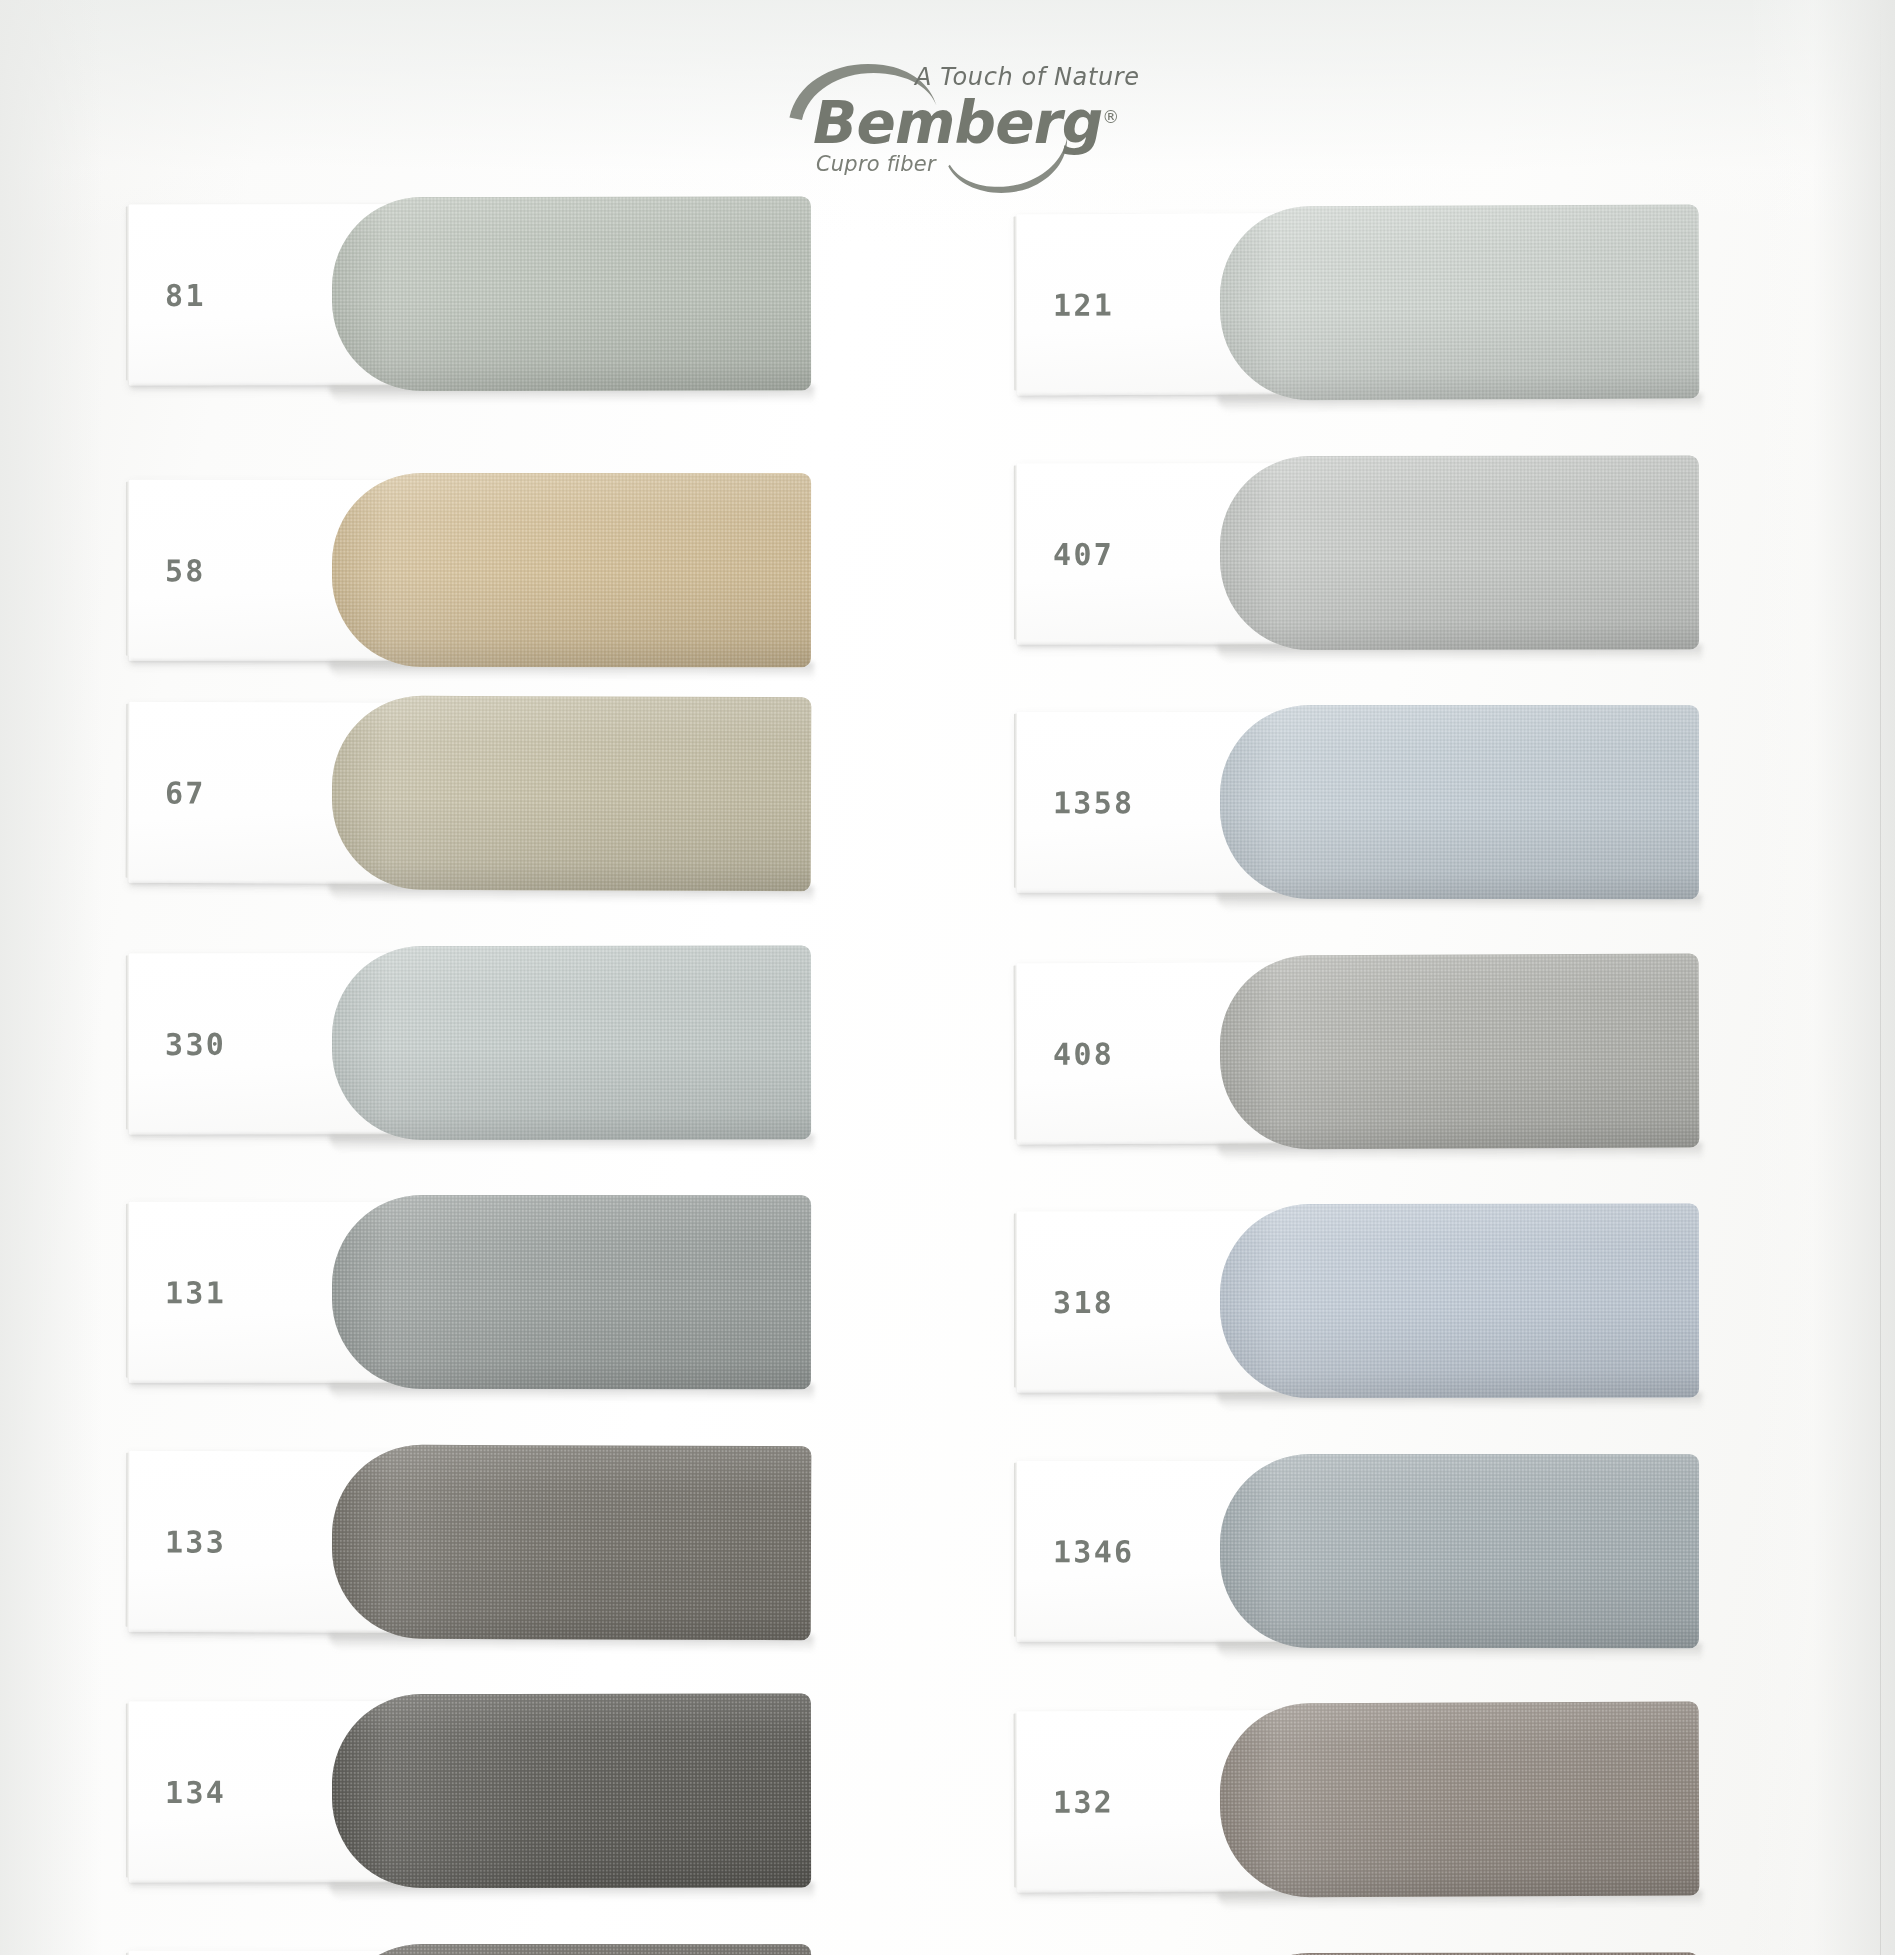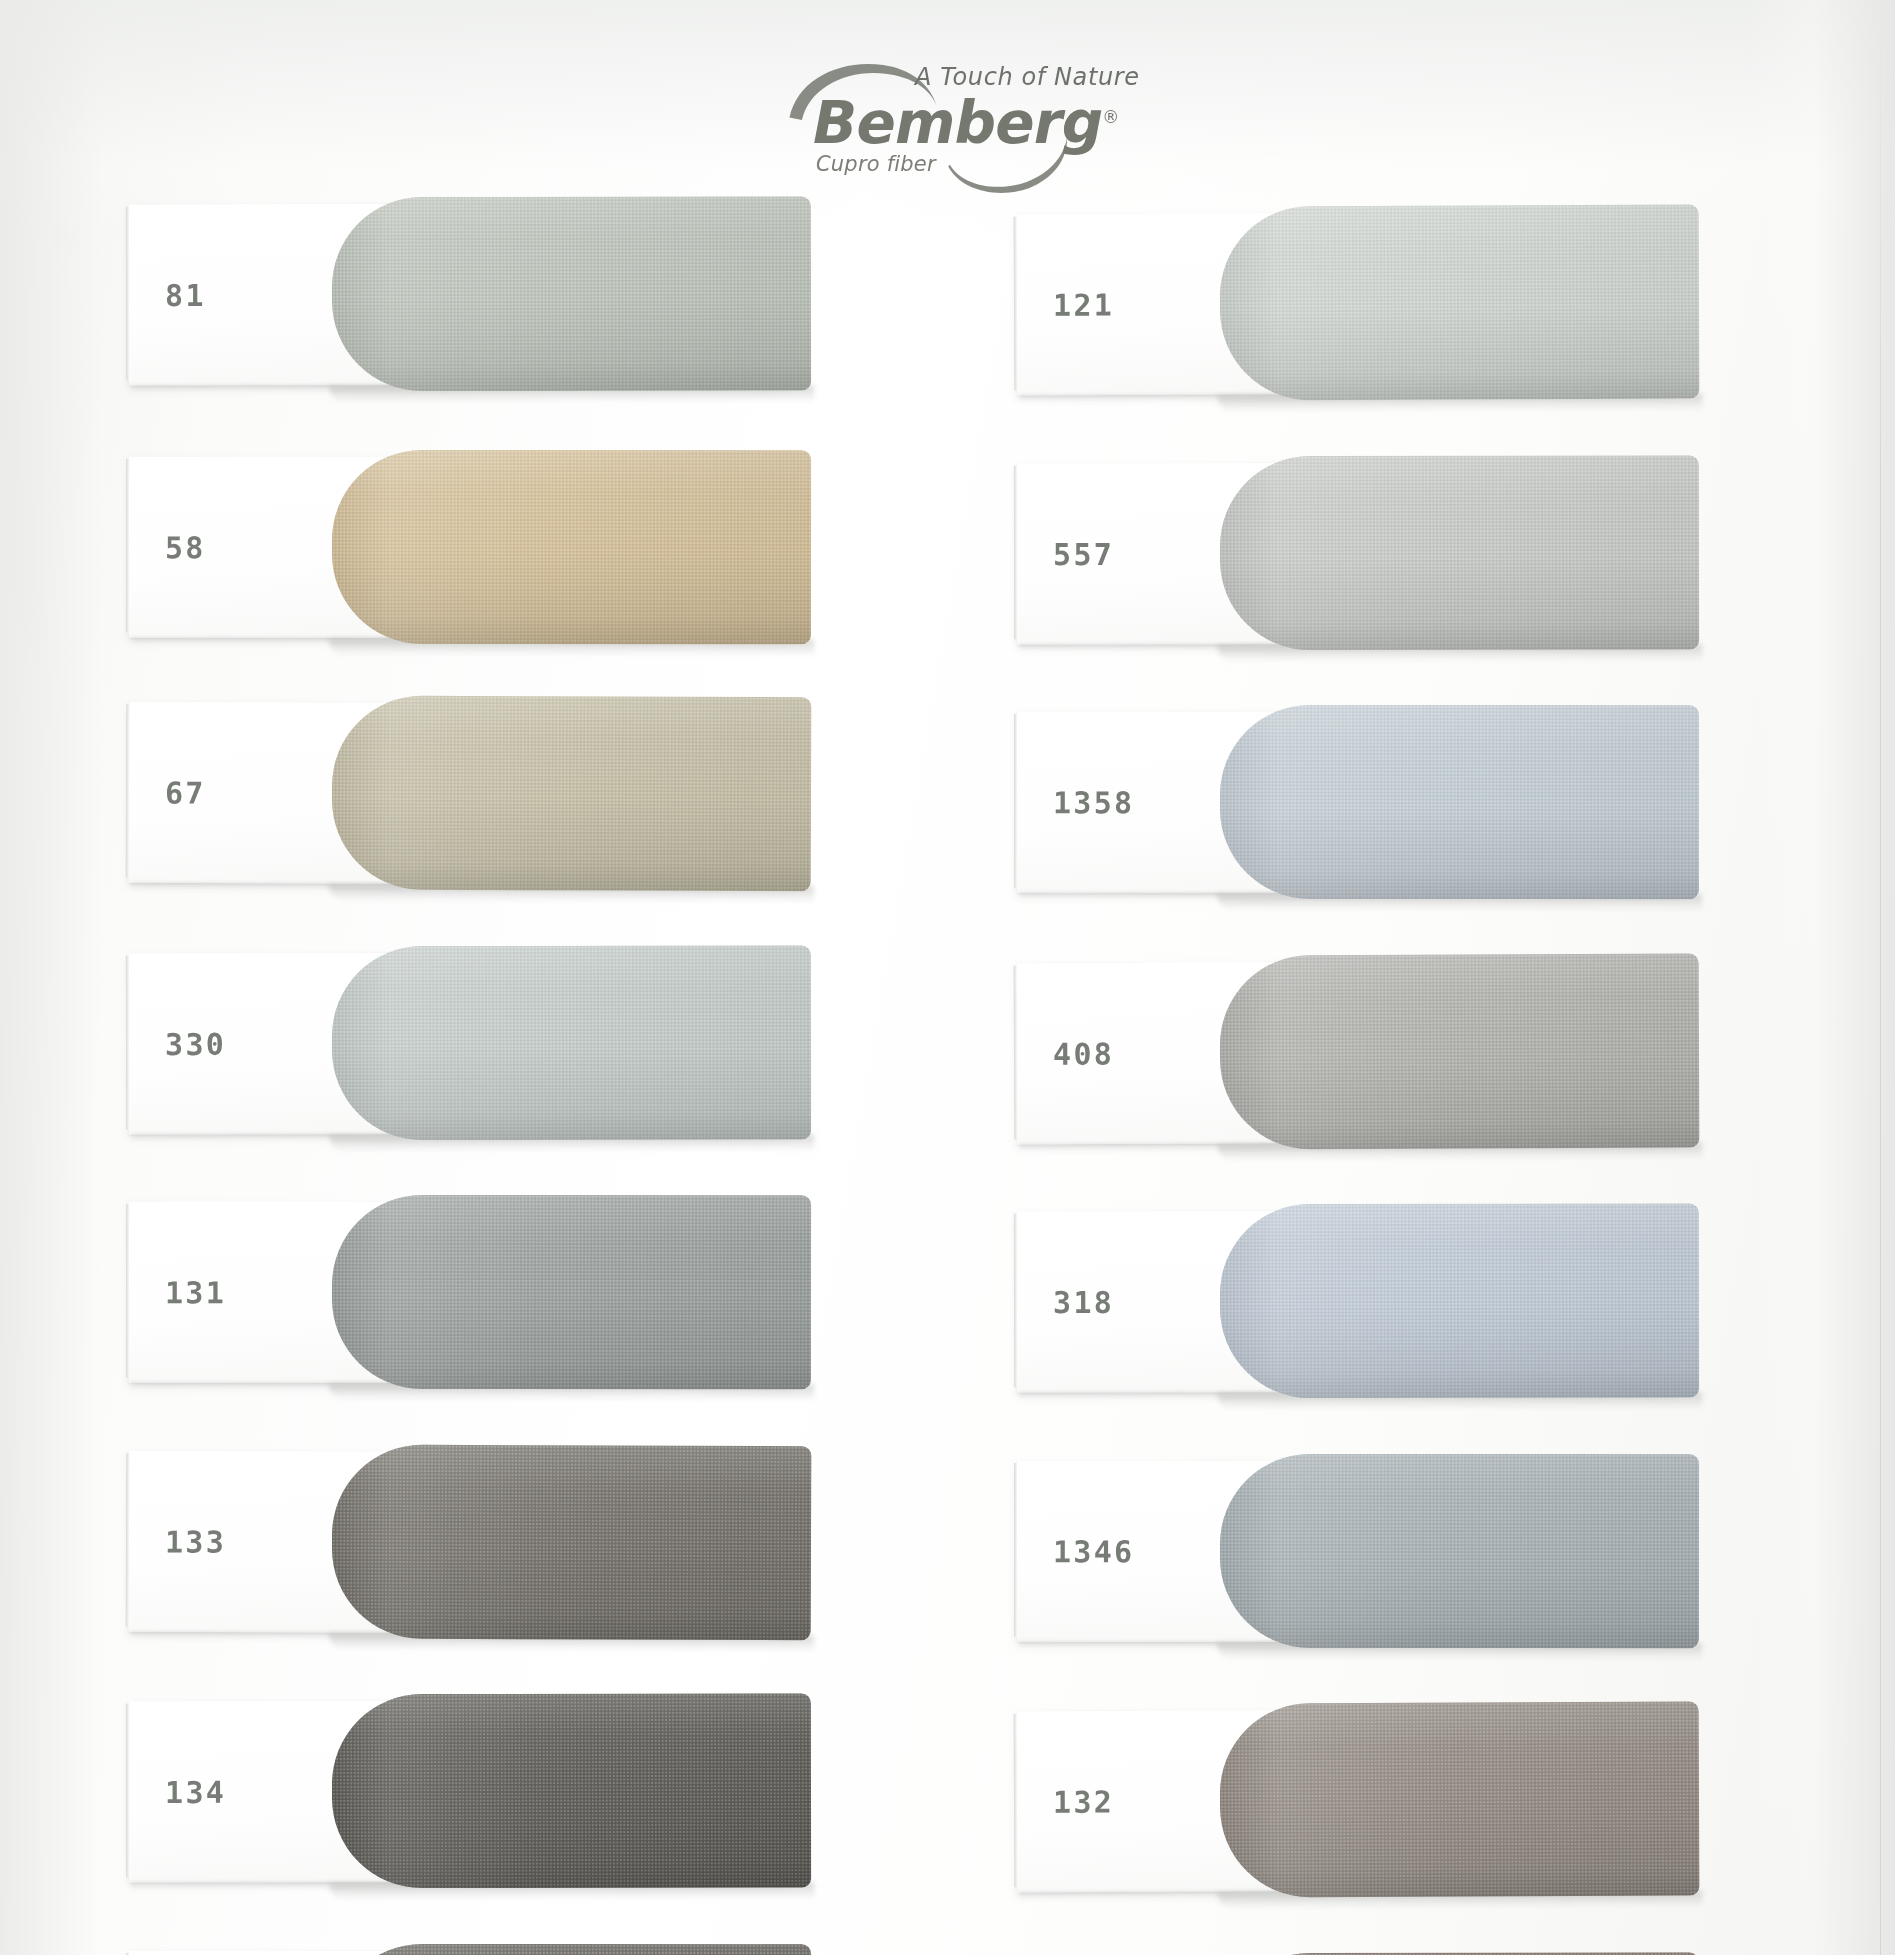--- a/index.html
+++ b/index.html
@@ -222,21 +222,21 @@
         <div class="strip-card">
           <div class="strip-number">81</div>
         </div>
         <div class="fabric-shadow"></div>
         <div class="fabric" title="81" style="background: rgb(188, 195, 186);">
           <div class="fabric-weave"></div>
           <div class="fabric-shade"></div>
           <div class="fabric-shade2"></div>
         </div>
       </div>
-      <div class="swatch-strip" style="top: 450px; transform: rotate(0.06deg); padding-left: 46px;">
+      <div class="swatch-strip" style="top: 473px; transform: rotate(0.06deg); padding-left: 46px;">
         <div class="strip-card">
           <div class="strip-number">58</div>
         </div>
         <div class="fabric-shadow"></div>
         <div class="fabric" title="58" style="background: rgb(211, 191, 153);">
           <div class="fabric-weave"></div>
           <div class="fabric-shade"></div>
           <div class="fabric-shade2"></div>
         </div>
       </div>
@@ -311,21 +311,21 @@
         </div>
         <div class="fabric-shadow"></div>
         <div class="fabric" title="121" style="background: rgb(204, 210, 205);">
           <div class="fabric-weave"></div>
           <div class="fabric-shade"></div>
           <div class="fabric-shade2"></div>
         </div>
       </div>
       <div class="swatch-strip" style="top: 456px; transform: rotate(-0.1deg);">
         <div class="strip-card">
-          <div class="strip-number">557</div>
+          <div class="strip-number">407</div>
         </div>
         <div class="fabric-shadow"></div>
         <div class="fabric" title="407" style="background: rgb(197, 200, 197);">
           <div class="fabric-weave"></div>
           <div class="fabric-shade"></div>
           <div class="fabric-shade2"></div>
         </div>
       </div>
       <div class="swatch-strip" style="top: 705px; transform: rotate(0.04deg);">
         <div class="strip-card">

